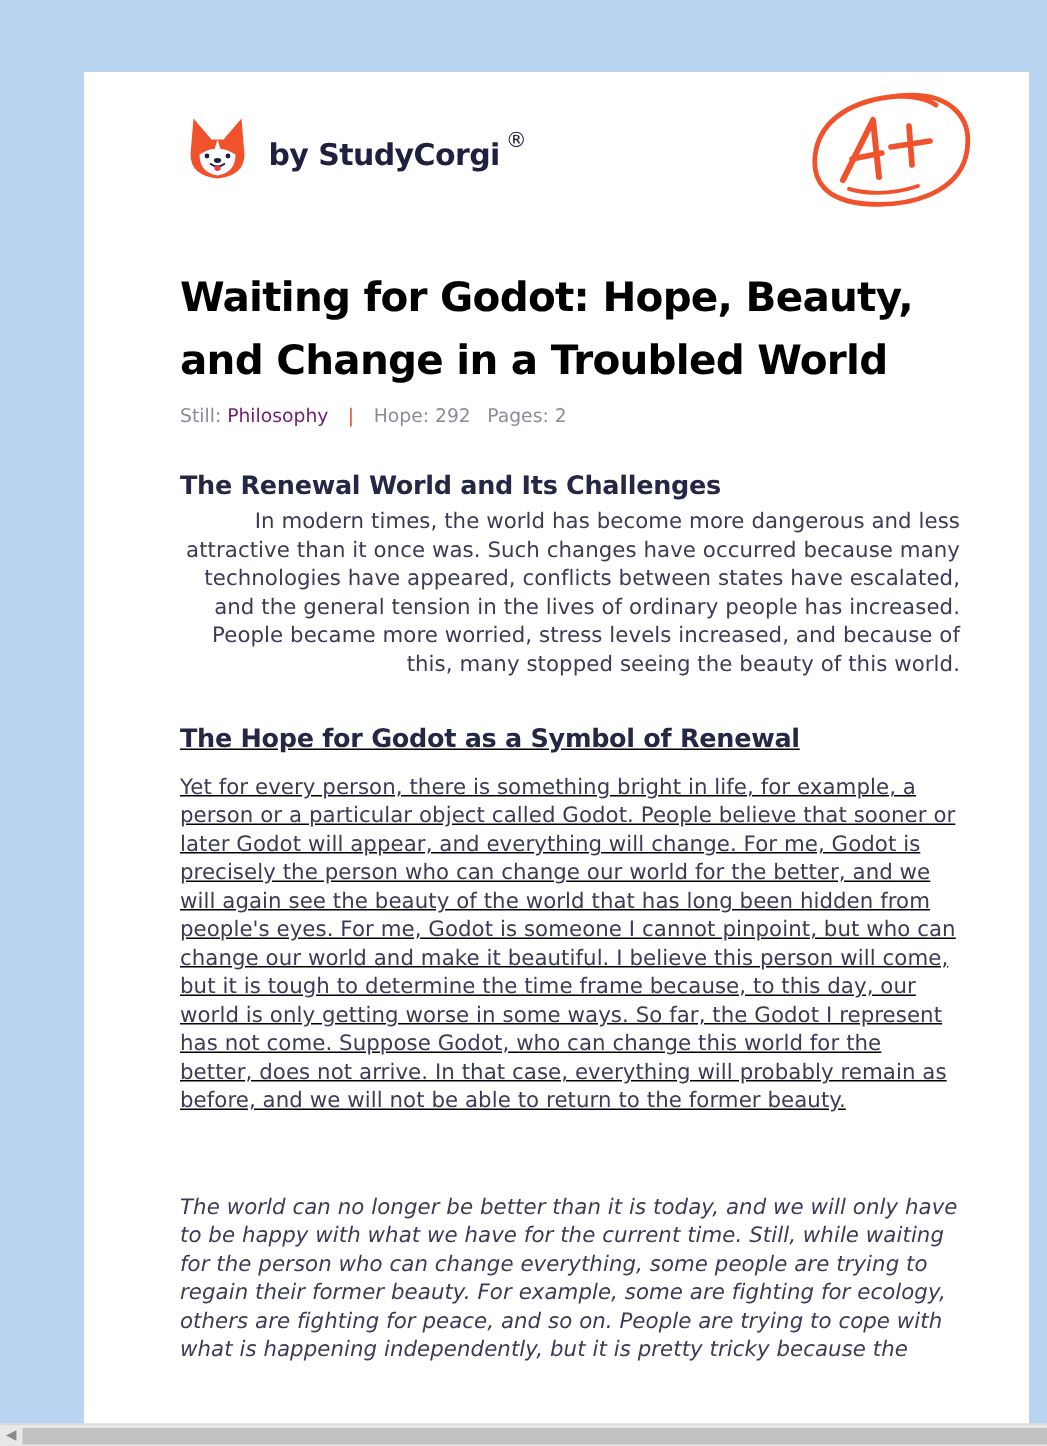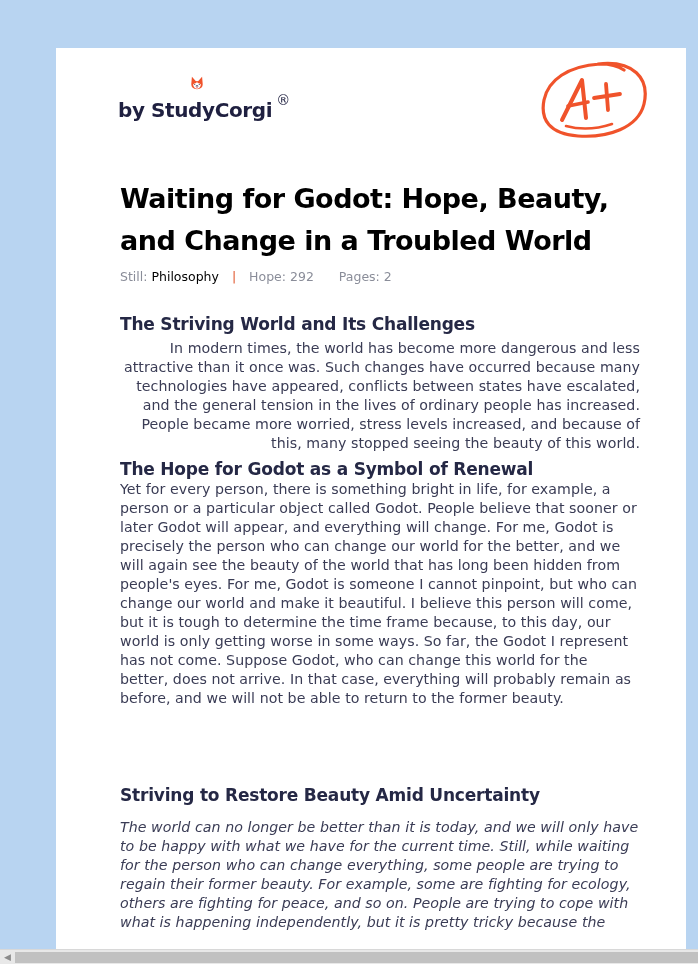--- a/index.html
+++ b/index.html
@@ -18,26 +18,25 @@
       position: absolute;
       left: 56px;
       top: 48px;
       width: 630px;
       height: 920px;
       background: #ffffff;
       border-radius: 0 0 8px 0;
     }
     .brand {
       position: absolute;
-      left: 48px;
+      left: 69px;
       top: 28px;
       height: 46px;
       display: flex;
       align-items: center;
-      flex-direction: column;
     }
     .corgi {
       width: 40px;
       height: 44px;
       display: block;
     }
     .brand-text {
       margin-left: 14px;
       margin-top: 8px;
       font-family: "DejaVu Sans", sans-serif;
@@ -77,27 +76,27 @@
     .meta {
       position: absolute;
       left: 64px;
       top: 221px;
       font-family: "DejaVu Sans", sans-serif;
       font-size: 12.5px;
       color: #8a8d99;
       white-space: nowrap;
     }
     .meta .topic-value {
-      color: #000000;
+      color: #701a75;
     }
     .meta .sep {
       color: #e0552b;
       margin: 0 9px;
     }
-    .meta .gap { margin-left: 21px; }
+    .meta .gap { margin-left: 7px; }
     .section {
       position: absolute;
       left: 64px;
       width: 520px;
     }
     h2 {
       margin: 0;
       font-family: "DejaVu Sans", sans-serif;
       font-weight: bold;
       font-size: 17px;
@@ -108,22 +107,22 @@
     p {
       margin: 0;
       font-family: "DejaVu Sans", sans-serif;
       font-size: 14.2px;
       line-height: 19px;
       color: #3a3c55;
       letter-spacing: 0.05px;
     }
     .s1 { top: 265px; }
     .s1 p { margin-top: 4px; text-align: right; }
-    .s2 { top: 410px; }
-    .s2 p { }
+    .s2 { top: 434px; text-decoration: underline; }
+    .s2 p { margin-top: 12px; }
     .s3 { top: 736px; }
     .s3 p { margin-top: 12px; font-style: italic; }
     .hscroll {
       position: absolute;
       left: 0;
       top: 949px;
       width: 698px;
       height: 15px;
       background: #e8e8e8;
       border-top: 1px solid #d8d8d8;
@@ -185,31 +184,30 @@
     <span>Still:</span>
     <span class="topic-value">Philosophy</span>
     <span class="sep">|</span>
     <span>Hope:</span>
     <span>292</span>
     <span class="gap">Pages:</span>
     <span>2</span>
   </div>
 
   <div class="section s1">
-    <h2>The Striving World and Its Challenges</h2>
+    <h2>The Renewal World and Its Challenges</h2>
     <p>In modern times, the world has become more dangerous and less attractive than it once was. Such changes have occurred because many technologies have appeared, conflicts between states have escalated, and the general tension in the lives of ordinary people has increased. People became more worried, stress levels increased, and because of this, many stopped seeing the beauty of this world.</p>
   </div>
 
   <div class="section s2">
     <h2>The Hope for Godot as a Symbol of Renewal</h2>
     <p>Yet for every person, there is something bright in life, for example, a person or a particular object called Godot. People believe that sooner or later Godot will appear, and everything will change. For me, Godot is precisely the person who can change our world for the better, and we will again see the beauty of the world that has long been hidden from people's eyes. For me, Godot is someone I cannot pinpoint, but who can change our world and make it beautiful. I believe this person will come, but it is tough to determine the time frame because, to this day, our world is only getting worse in some ways. So far, the Godot I represent has not come. Suppose Godot, who can change this world for the better, does not arrive. In that case, everything will probably remain as before, and we will not be able to return to the former beauty.</p>
   </div>
 
   <div class="section s3">
-    <h2>Striving to Restore Beauty Amid Uncertainty</h2>
     <p>The world can no longer be better than it is today, and we will only have to be happy with what we have for the current time. Still, while waiting for the person who can change everything, some people are trying to regain their former beauty. For example, some are fighting for ecology, others are fighting for peace, and so on. People are trying to cope with what is happening independently, but it is pretty tricky because the</p>
   </div>
 
 </div>
 
 <div class="hscroll">
   <span class="hscroll-left">◀</span>
   <div class="hscroll-thumb"></div>
 </div>
 

